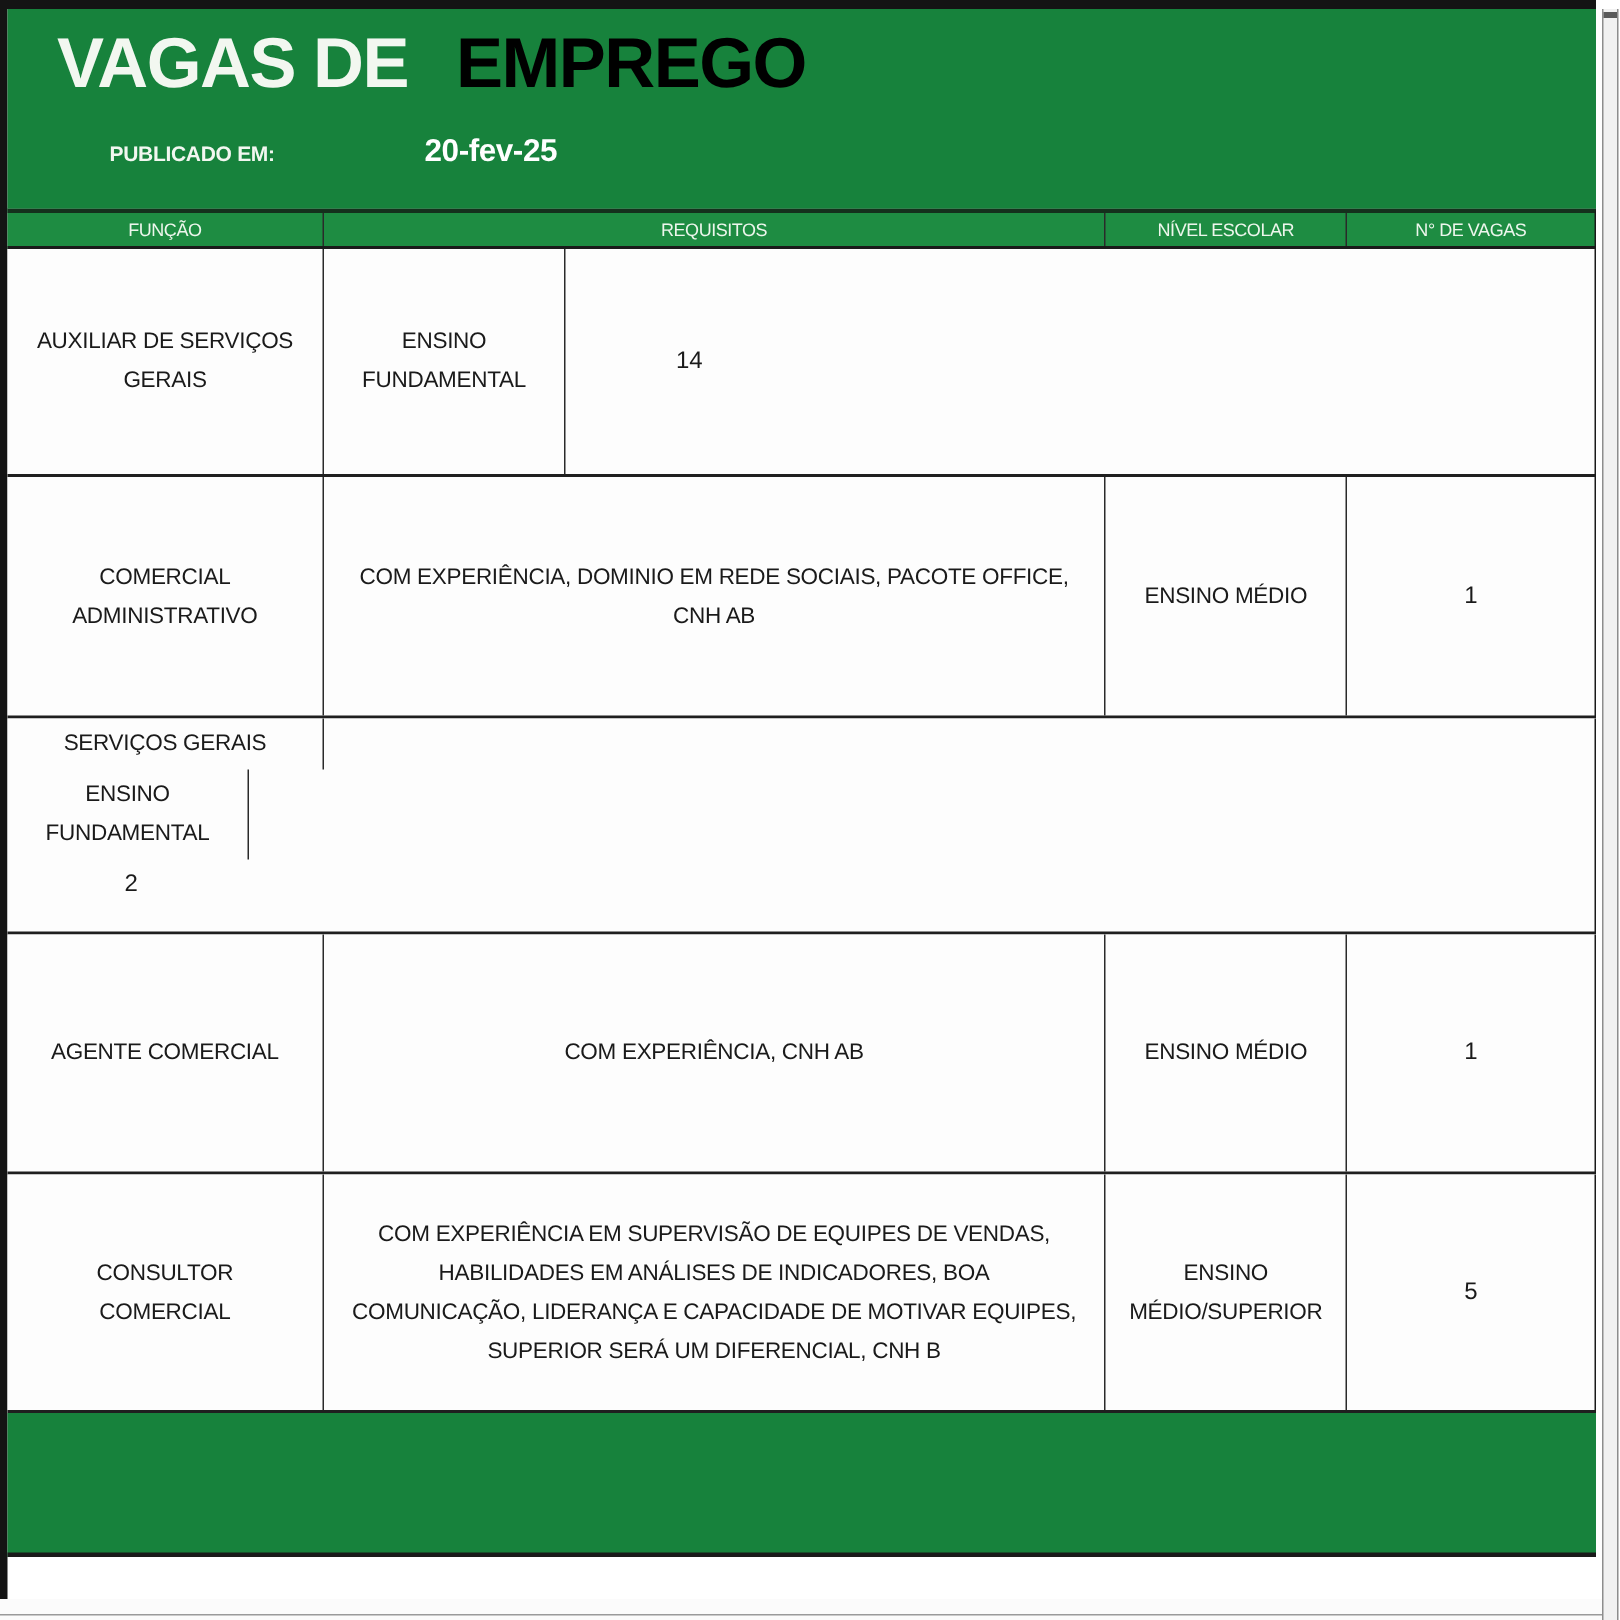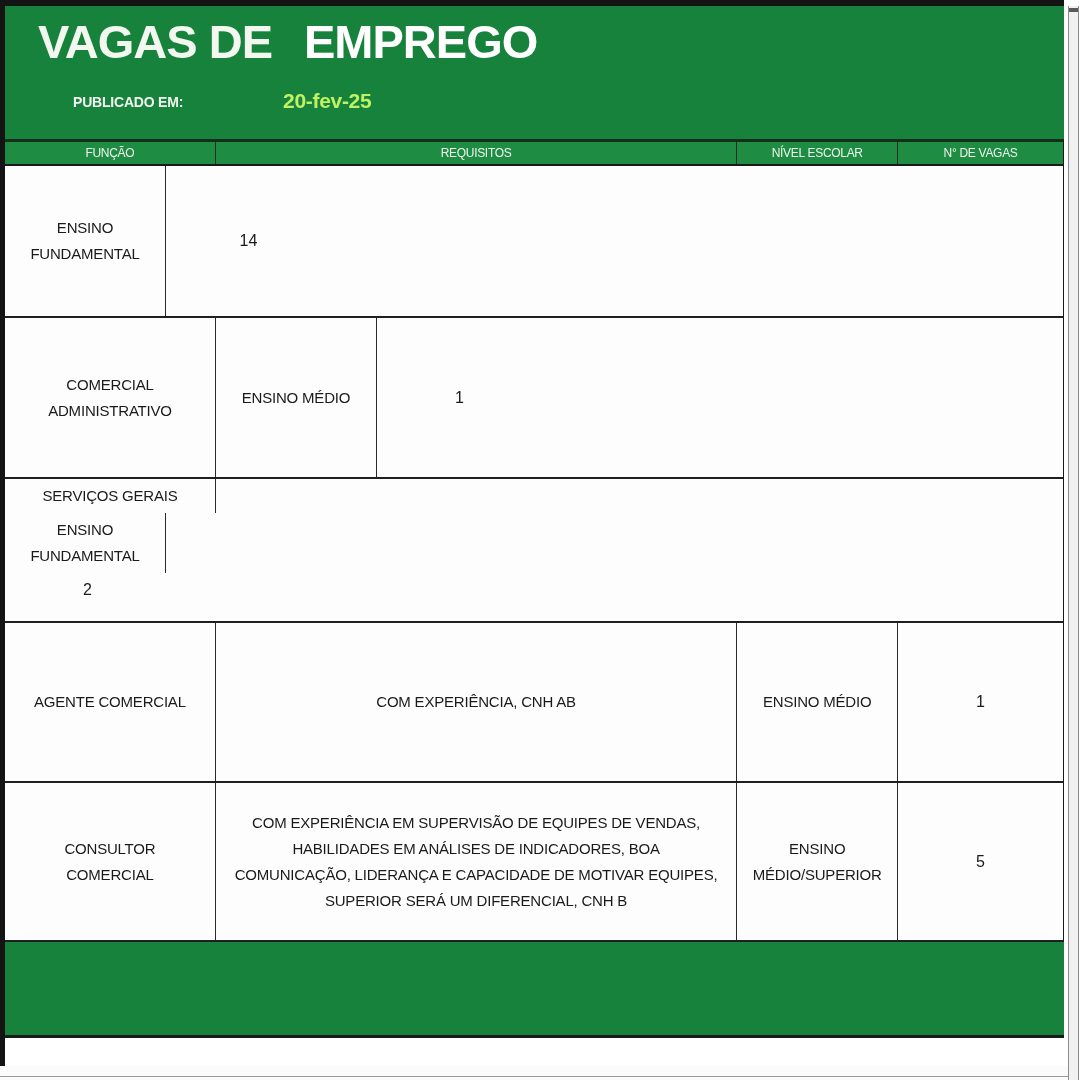--- a/index.html
+++ b/index.html
@@ -39,31 +39,31 @@
   }
   .title-line {
     position: absolute; left: 33px; top: 10px;
     white-space: nowrap;
     font-size: 47px;
     font-weight: bold;
     letter-spacing: -1px;
     line-height: 52px;
   }
   .title-white { color: #F2F7F0; }
-  .title-yellow { color: #ffffff; margin-left: 32px; }
+  .title-yellow { color: #000000; margin-left: 32px; }
   .pub-label {
     position: absolute; left: 68px; top: 88px;
     color: #F2F7F0;
     font-size: 14px;
     font-weight: bold;
     letter-spacing: -0.2px;
   }
   .pub-date {
     position: absolute; left: 278px; top: 83px;
-    color: #bef264;
+    color: #ffffff;
     font-size: 21px;
     font-weight: bold;
     letter-spacing: -0.3px;
   }
   
   .thead {
     display: flex;
     width: 100%;
     height: 27px;
     box-sizing: border-box;
@@ -164,25 +164,27 @@
 
     <div class="thead">
       <div class="cell c0">FUNÇÃO</div>
       <div class="cell c1">REQUISITOS</div>
       <div class="cell c2">NÍVEL ESCOLAR</div>
       <div class="cell c3">N° DE VAGAS</div>
     </div>
 
     <div class="tbody">
         <div class="trow">
+          <div class="cell c0">AUXILIAR DE SERVIÇOS GERAIS</div>
           <div class="cell c2">ENSINO FUNDAMENTAL</div>
           <div class="cell c3">14</div>
         </div>
         <div class="trow">
           <div class="cell c0">COMERCIAL ADMINISTRATIVO</div>
+          <div class="cell c1">COM EXPERIÊNCIA, DOMINIO EM REDE SOCIAIS, PACOTE OFFICE, CNH AB</div>
           <div class="cell c2">ENSINO MÉDIO</div>
           <div class="cell c3">1</div>
         </div>
         <div class="trow">
           <div class="cell c0">SERVIÇOS GERAIS</div>
           <div class="cell c2">ENSINO FUNDAMENTAL</div>
           <div class="cell c3">2</div>
         </div>
         <div class="trow">
           <div class="cell c0">AGENTE COMERCIAL</div>

